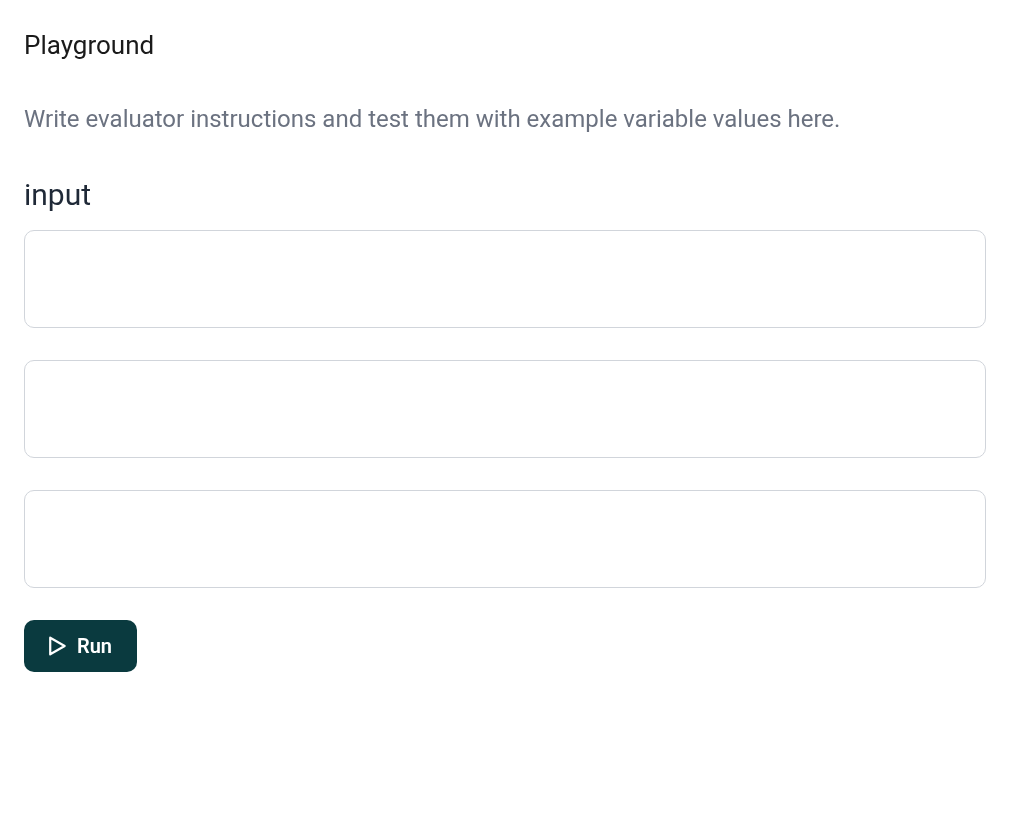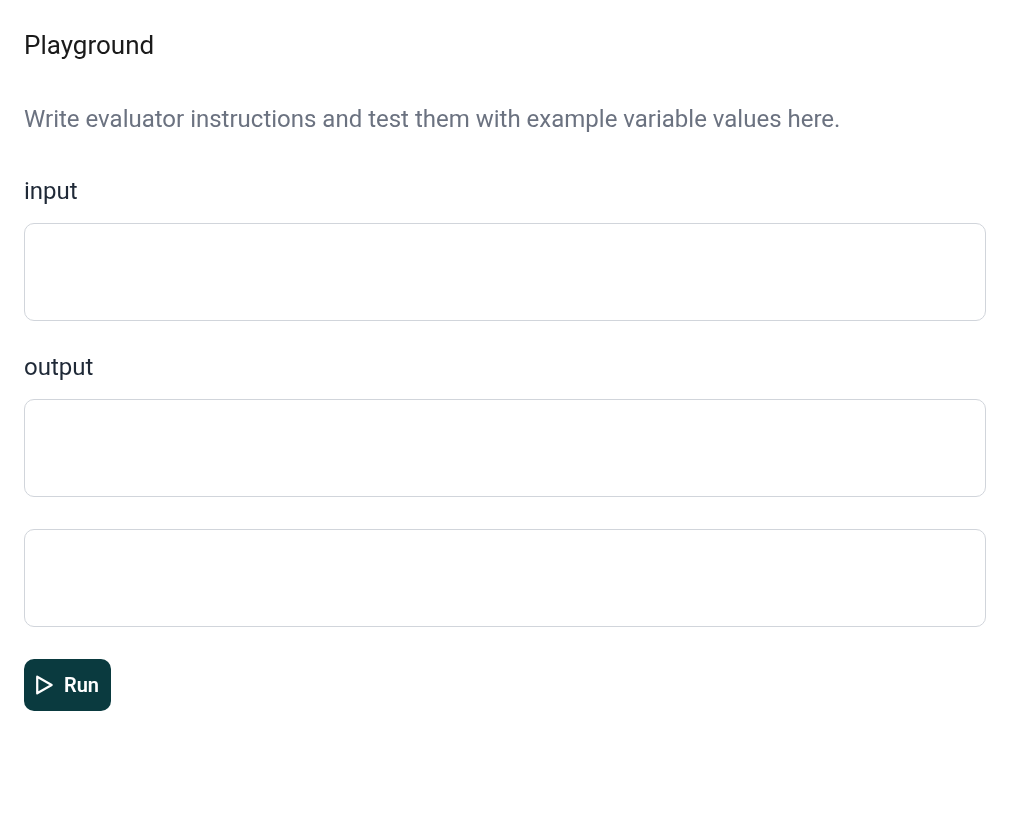--- a/index.html
+++ b/index.html
@@ -29,21 +29,21 @@
       margin-bottom: 40px;
       line-height: 1.4;
     }
     
     .field-group {
       margin-bottom: 28px;
     }
     
     .field-label {
       display: block;
-      font-size: 24px;
+      font-size: 30px;
       color: #1f2937;
       margin-bottom: 18px;
       font-weight: 400;
     }
     
     .field-input {
       width: 100%;
       height: 98px;
       padding: 12px 14px;
       font-size: 16px;
@@ -57,21 +57,21 @@
     }
     
     .run-button {
       display: inline-flex;
       align-items: center;
       gap: 10px;
       background: #0a3a3f;
       color: #ffffff;
       border: none;
       border-radius: 10px;
-      padding: 14px 12px;
+      padding: 14px 25px;
       font-size: 20px;
       font-weight: 600;
       cursor: pointer;
       font-family: inherit;
     }
     
     .play-icon {
       display: inline-flex;
       align-items: center;
       justify-content: center;
@@ -90,21 +90,20 @@
 <h1 class="page-title">Playground</h1>
 
 <p class="page-description">Write evaluator instructions and test them with example variable values here.</p>
 
 <div class="field-group">
   <label class="field-label">input</label>
   <textarea class="field-input" style=""></textarea>
 </div>
 
 <div class="field-group">
-  <label class="field-label">output</label>
   <textarea class="field-input" style=""></textarea>
 </div>
 
 <div class="field-group">
   <textarea class="field-input" style=""></textarea>
 </div>
 
 <button class="run-button">
   <span class="play-icon">
     <svg viewBox="0 0 16 18" fill="none" xmlns="http://www.w3.org/2000/svg">

